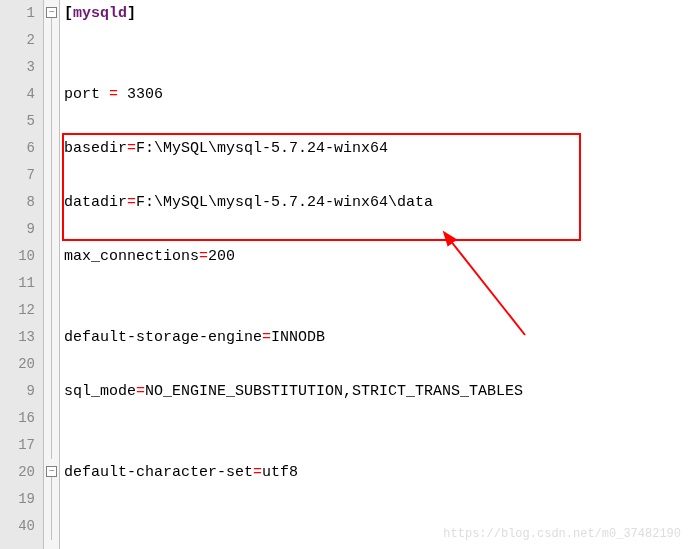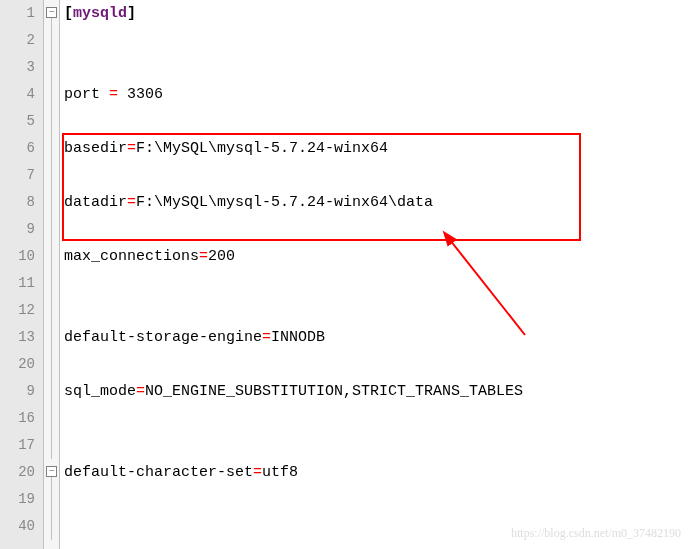--- a/index.html
+++ b/index.html
@@ -97,21 +97,21 @@
       position: absolute;
       z-index: 11;
       pointer-events: none;
     }
     .watermark {
       position: absolute;
       right: 10px;
       bottom: 8px;
       color: #ddd;
       font-size: 12px;
-      font-family: Liberation Serif, serif;
+      font-family: Liberation Mono, monospace;
       z-index: 5;
     }
   </style>
 </head>
 <body>
 
 <div class="editor">
   <div class="gutter" id="gutter">
       <div class="gutter-line">1</div>
       <div class="gutter-line">2</div>

